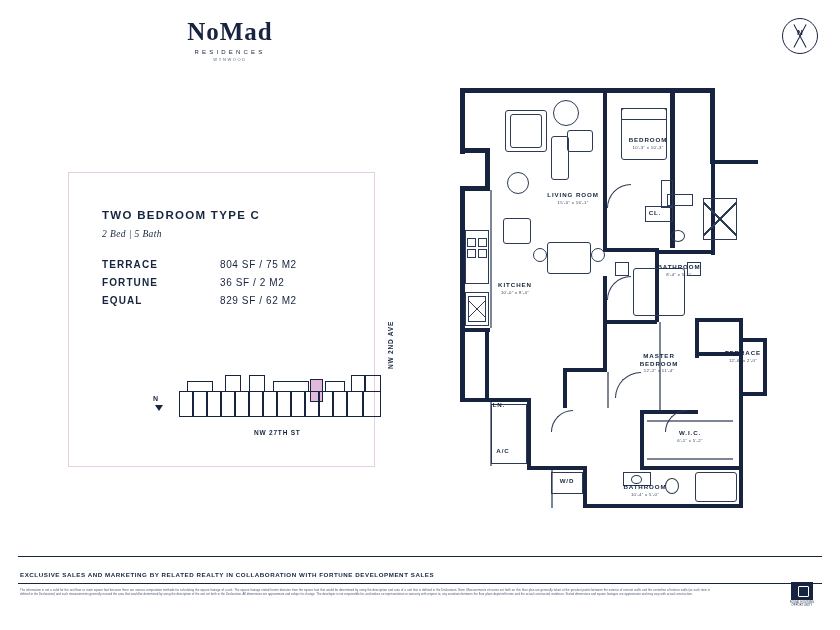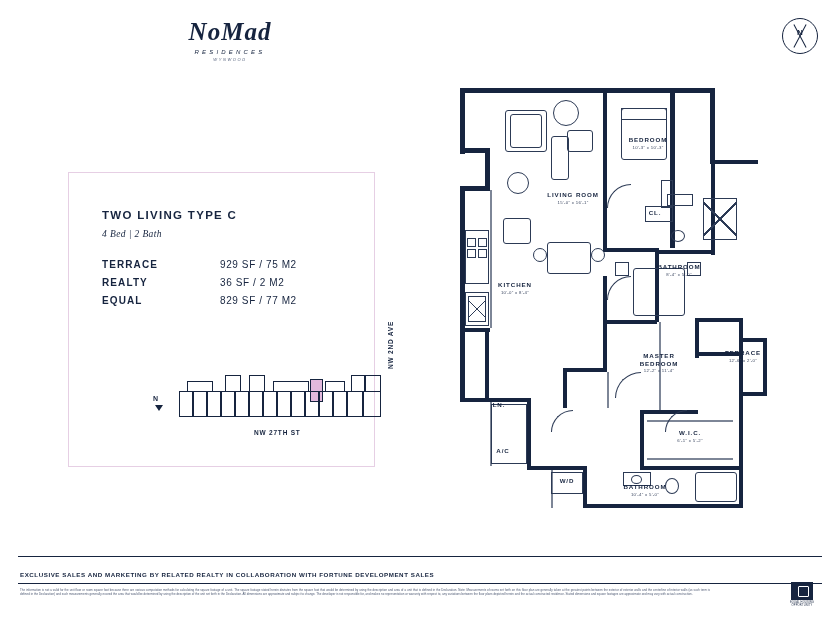--- a/index.html
+++ b/index.html
@@ -21,21 +21,20 @@
     background: #ffffff;
   }
 
   
   .brand {
     position: absolute;
     left: 130px;
     top: 18px;
     width: 200px;
     text-align: center;
-    font-style: italic;
   }
   .brand-name {
     font-family: "Liberation Serif", serif;
     font-size: 25px;
     letter-spacing: 1px;
     color: #16243f;
     font-weight: 700;
   }
   .brand-sub {
     font-size: 6px;
@@ -339,34 +338,34 @@
     <div class="brand-sub2">WYNWOOD</div>
   </div>
 
   <div class="compass-tr">
     <div class="needle"></div>
     <div class="needle2"></div>
     <div class="n">N</div>
   </div>
 
   <div class="infobox">
-    <div class="unit-title">TWO LIVING TYPE C</div>
-    <div class="unit-sub">4 Bed | 2 Bath</div>
+    <div class="unit-title">TWO BEDROOM TYPE C</div>
+    <div class="unit-sub">2 Bed | 5 Bath</div>
 
     <div class="spec r1">
       <span>TERRACE</span>
-      <span class="val">929 SF / 75 M2</span>
+      <span class="val">804 SF / 75 M2</span>
     </div>
     <div class="spec r2">
-      <span>REALTY</span>
+      <span>FORTUNE</span>
       <span class="val">36 SF / 2 M2</span>
     </div>
     <div class="spec r3">
       <span>EQUAL</span>
-      <span class="val">829 SF / 77 M2</span>
+      <span class="val">829 SF / 62 M2</span>
     </div>
 
     <div class="keyplan">
       <div class="kp-seg" style="left:0px; top:22px; width:202px; height:26px;"></div>
       <div class="kp-seg" style="left:8px; top:12px; width:26px; height:11px;"></div>
       <div class="kp-seg" style="left:46px; top:6px; width:16px; height:17px;"></div>
       <div class="kp-seg" style="left:70px; top:6px; width:16px; height:17px;"></div>
       <div class="kp-seg" style="left:94px; top:12px; width:36px; height:11px;"></div>
       <div class="kp-high" style="left:131px; top:10px; width:13px; height:23px;"></div>
       <div class="kp-seg" style="left:146px; top:12px; width:20px; height:11px;"></div>

